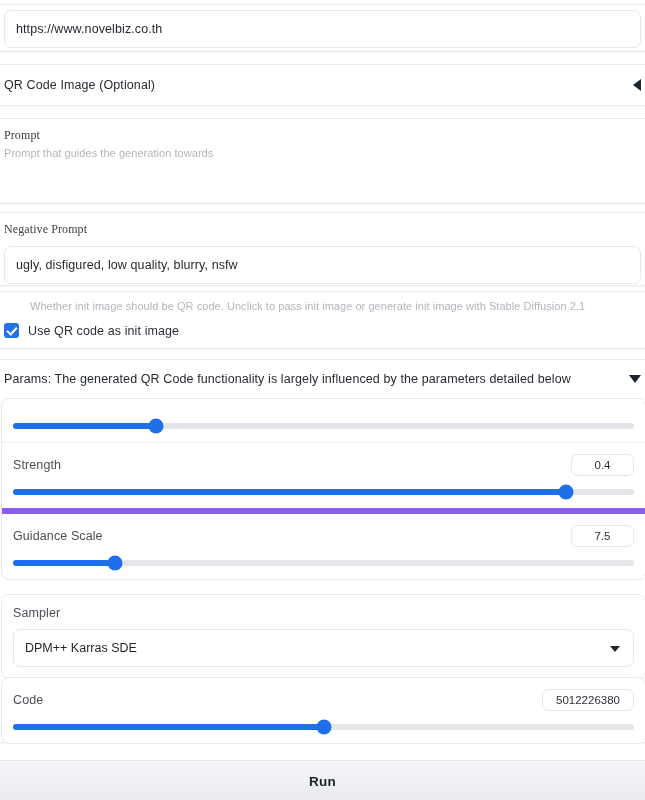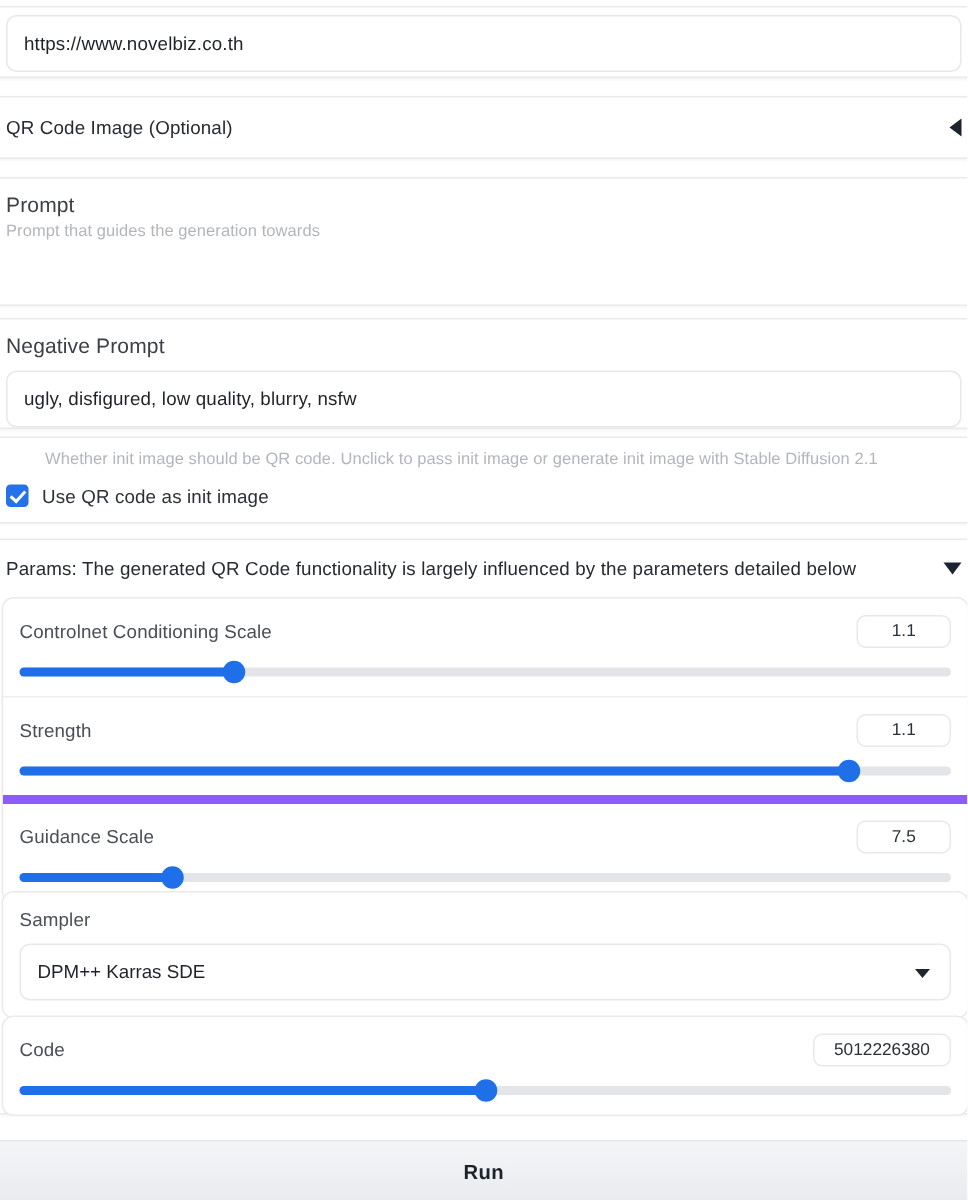--- a/index.html
+++ b/index.html
@@ -39,23 +39,24 @@
     height: 38px;
     display: flex;
     align-items: center;
     padding: 0 11px;
     font-size: 12.5px;
     color: #1f2329;
     letter-spacing: 0.1px;
   }
 
   .label-main {
-    font-size: 14px;
+    font-size: 12px;
     color: #3c4046;
     letter-spacing: 0.1px;
+    font-family: Liberation Serif, serif;
   }
   .label-sub {
     font-size: 11px;
     color: #b2b6bc;
     letter-spacing: 0.05px;
     margin-top: 4px;
   }
   .slider-label {
     font-size: 12.5px;
     color: #4a4f56;
@@ -253,34 +254,30 @@
   <div class="panel" style="top:359px;height:384px;">
 
     <div class="acc-head" style="height:38px;">
       <span class="acc-title">Params: The generated QR Code functionality is largely influenced by the parameters detailed below</span>
       <span class="tri tri-down"></span>
     </div>
 
     <div style="position:absolute;left:8px;top:38px;width:645px;border:1px solid #e9eaec;border-radius:8px;background:#fff;">
 
       <div style="padding:11px 11px 13px 11px;border-bottom:1px solid #eeeff1;">
-        <div class="sl-head">
-          <span class="slider-label">Controlnet Conditioning Scale</span>
-          <span class="num-box">1.1</span>
-        </div>
         <div class="track">
           <span class="fill" style="width:23%"></span>
           <span class="thumb" style="left:23%"></span>
         </div>
       </div>
 
       <div style="padding:11px 11px 13px 11px;border-bottom:6px solid #8b5cf6;">
         <div class="sl-head">
           <span class="slider-label">Strength</span>
-          <span class="num-box">1.1</span>
+          <span class="num-box">0.4</span>
         </div>
         <div class="track">
           <span class="fill" style="width:89%"></span>
           <span class="thumb" style="left:89%"></span>
         </div>
       </div>
 
       <div style="padding:11px 11px 13px 11px;">
         <div class="sl-head">
           <span class="slider-label">Guidance Scale</span>

